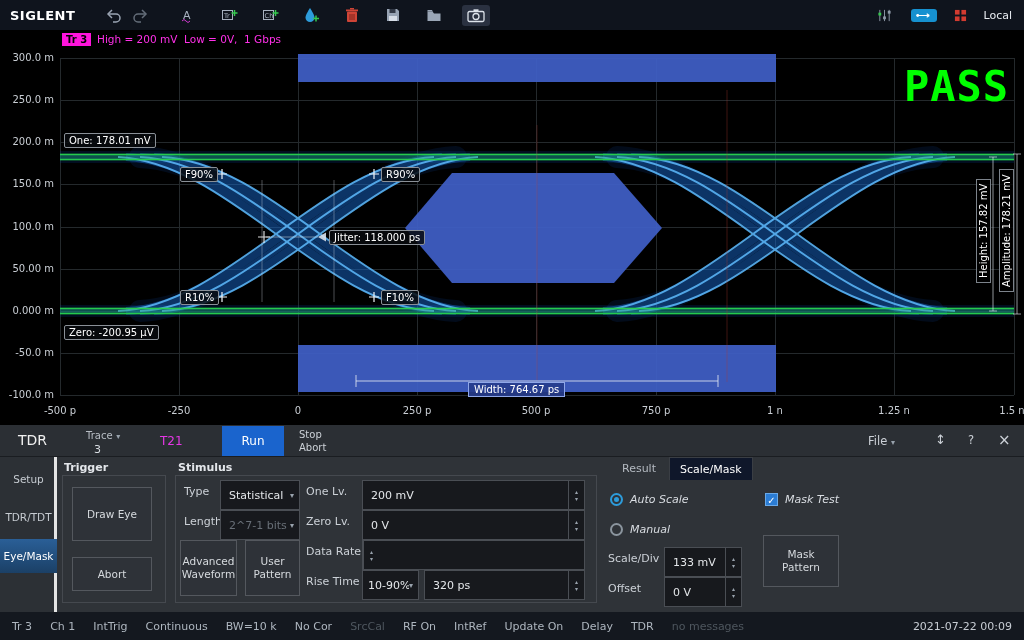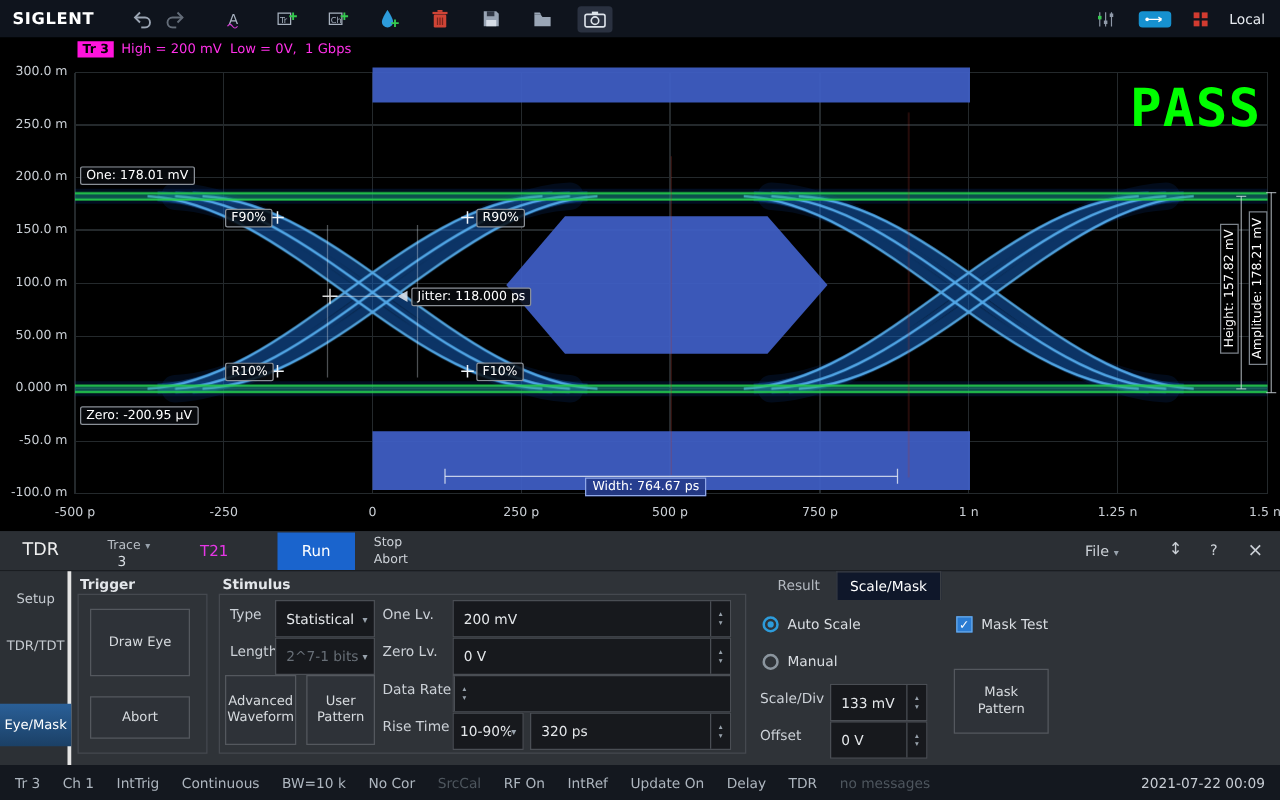--- a/index.html
+++ b/index.html
@@ -40,42 +40,42 @@
   #panel-header{position:absolute;top:0;left:0;width:1024px;height:32px;background:#2b2f34;
     border-bottom:1px solid #1a1d21;box-sizing:border-box;}
   .ph-item{position:absolute;color:#ccd1d7;font-size:11.5px;}
   .tdr-title{left:18px;top:7px;font-size:14px;color:#f0f0f0;}
   .run-btn{position:absolute;left:222px;top:1px;width:62px;height:30px;background:#1a64cd;color:#fff;
     font-size:12px;display:flex;align-items:center;justify-content:center;}
   #sidebar{position:absolute;top:32px;left:0;width:57px;height:155px;background:#2c3035;
     border-right:3px solid #e5e5e5;box-sizing:border-box;}
   .side-item{position:absolute;left:0;width:57px;height:32px;display:flex;align-items:center;
     justify-content:center;font-size:10.5px;color:#c6cbd1;text-align:center;}
-  .side-item.active{background:linear-gradient(180deg,#2a5f97,#1b4066);color:#fff;height:34px;margin-top:24px;}
+  .side-item.active{background:linear-gradient(180deg,#2a5f97,#1b4066);color:#fff;height:34px;}
   .group-label{position:absolute;font-size:11px;font-weight:bold;color:#e3e6ea;}
   .groupbox{position:absolute;border:1px solid #45494f;}
   .btn{position:absolute;background:#2e3238;border:1px solid #54585e;color:#d6dade;font-size:10.5px;
     display:flex;align-items:center;justify-content:center;text-align:center;line-height:13px;padding:0 3px;box-sizing:border-box;}
   .flabel{position:absolute;font-size:11px;color:#ccd1d7;height:24px;line-height:24px;white-space:nowrap;}
   .field,.dd{position:absolute;height:30px;box-sizing:border-box;background:#17191d;
     border:1px solid #4a4e54;display:flex;align-items:center;color:#e4e7ea;font-size:11px;}
   .field .val,.dd .val{padding-left:8px;flex:1;white-space:nowrap;overflow:hidden;}
   .field .spin{width:15px;align-self:stretch;border-left:1px solid #4a4e54;display:flex;
     flex-direction:column;align-items:center;justify-content:center;color:#98a2ac;font-size:6px;line-height:6px;gap:1px;}
   .dd .chev{margin-left:auto;padding-right:5px;color:#98a2ac;font-size:8px;}
   .dim{color:#686f77;}
   .tab{position:absolute;font-size:11px;color:#b4bac1;height:23px;display:flex;align-items:center;padding:0 10px;}
   .tab.active{background:#0f172a;color:#fff;border:1px solid #3a3e44;border-bottom:none;box-sizing:border-box;}
   .ctl-row{position:absolute;display:flex;align-items:center;}
   .radio{width:13px;height:13px;border-radius:50%;border:2px solid #8b959e;box-sizing:border-box;}
   .radio.sel{border-color:#2d9cdb;display:flex;align-items:center;justify-content:center;}
   .radio.sel i{display:block;width:5px;height:5px;border-radius:50%;background:#2d9cdb;}
   .checkbox{width:13px;height:13px;background:#2b7cd3;border:1px solid #69a9e8;color:#fff;
     font-size:10px;line-height:13px;text-align:center;box-sizing:border-box;}
-  .ctl-label{font-size:11px;color:#d9dde2;margin-left:7px;}
+  .ctl-label{font-size:11px;color:#d9dde2;margin-left:7px;font-style:italic;}
 
   
   #statusbar{position:absolute;top:612px;left:0;width:1024px;height:28px;background:#14181f;
     display:flex;align-items:center;gap:18px;padding:0 12px;box-sizing:border-box;
     font-size:11px;color:#aeb6bf;}
   #statusbar .dimtxt{color:#4e565e;}
   #statusbar .datetime{margin-left:auto;color:#c7ccd3;}
 </style>
 </head>
 <body>

